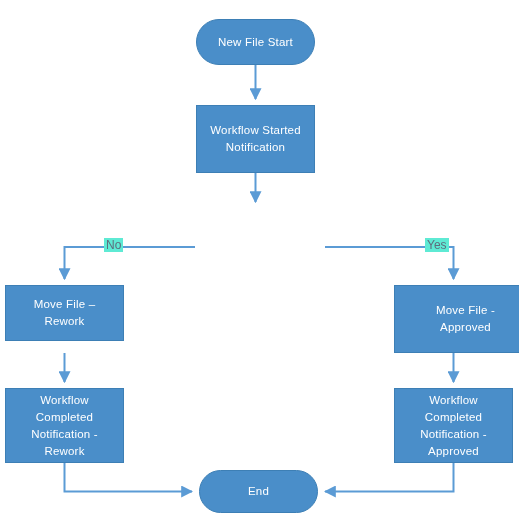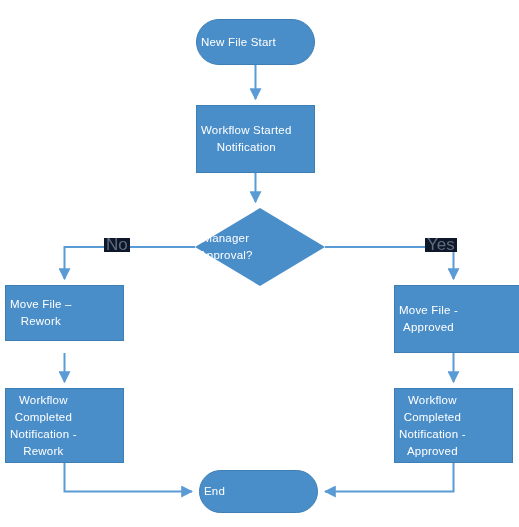--- a/index.html
+++ b/index.html
@@ -23,21 +23,21 @@
     left: 0;
     top: 0;
     width: 519px;
     height: 527px;
   }
   .node {
     position: absolute;
     box-sizing: border-box;
     display: flex;
     align-items: center;
-    justify-content: flex-start;
+    justify-content: center;
     text-align: center;
     color: #ffffff;
     font-size: 11.5px;
     line-height: 17px;
     letter-spacing: 0.2px;
     z-index: 3;
   }
   .node.process {
     background: #4a8ec9;
     border: 1px solid #3d7fb5;
@@ -65,23 +65,23 @@
     position: relative;
     z-index: 1;
   }
   .node-label {
     display: block;
     padding: 0 4px;
     white-space: pre-line;
   }
   .edge-label {
     position: absolute;
-    font-size: 17px;
+    font-size: 12px;
     color: #5e6d7e;
-    background: #0f172a;
+    background: #5eead4;
     padding: 0 2px;
     line-height: 14px;
     z-index: 4;
   }
 </style>
 </head>
 <body>
 
 <div id="canvas">
 
@@ -111,25 +111,20 @@
 
   <div class="node terminal" style="left:196px; top:19px; width:119px; height:46px;">
     <span class="node-label">New File Start</span>
   </div>
 
   <div class="node process" style="left:196px; top:105px; width:119px; height:68px;">
     <span class="node-label">Workflow Started
 Notification</span>
   </div>
 
-  <div class="node decision" style="left:195px; top:208px; width:130px; height:78px;">
-    <span class="diamond-shape"></span>
-    <span class="node-label">Manager
-Approval?</span>
-  </div>
 
   <div class="node process" style="left:5px; top:285px; width:119px; height:56px;">
     <span class="node-label">Move File –
 Rework</span>
   </div>
 
   <div class="node process" style="left:394px; top:285px; width:143px; height:68px;">
     <span class="node-label">Move File -
 Approved</span>
   </div>

